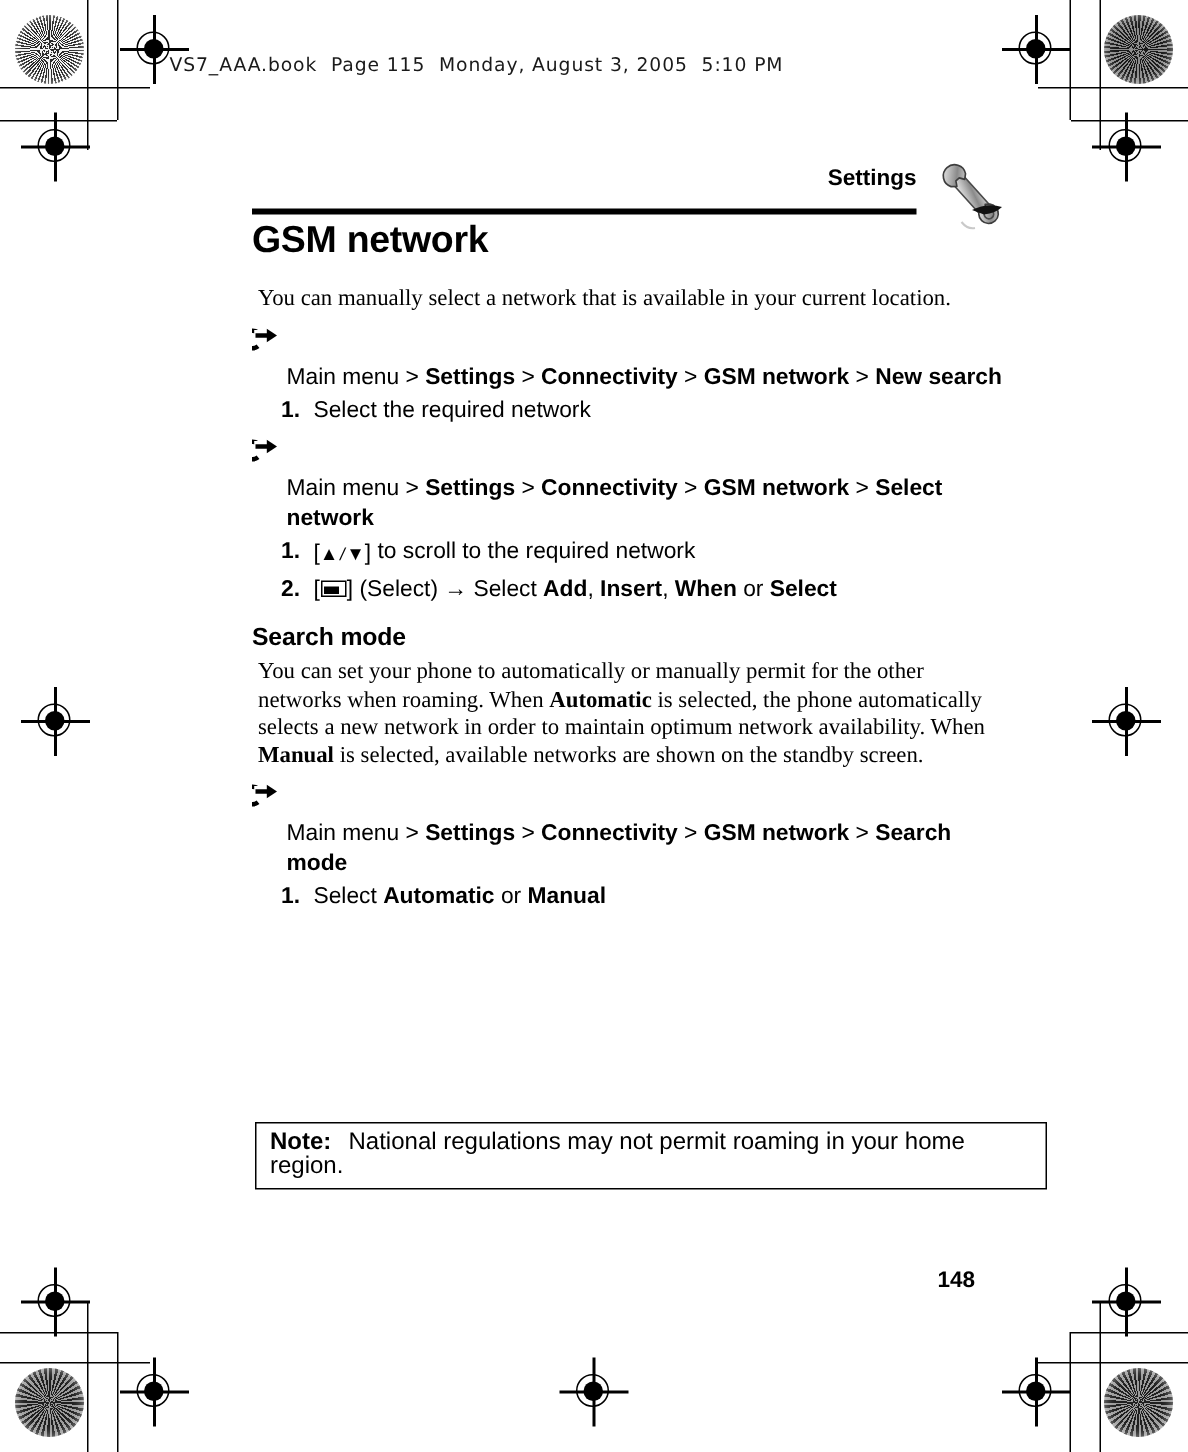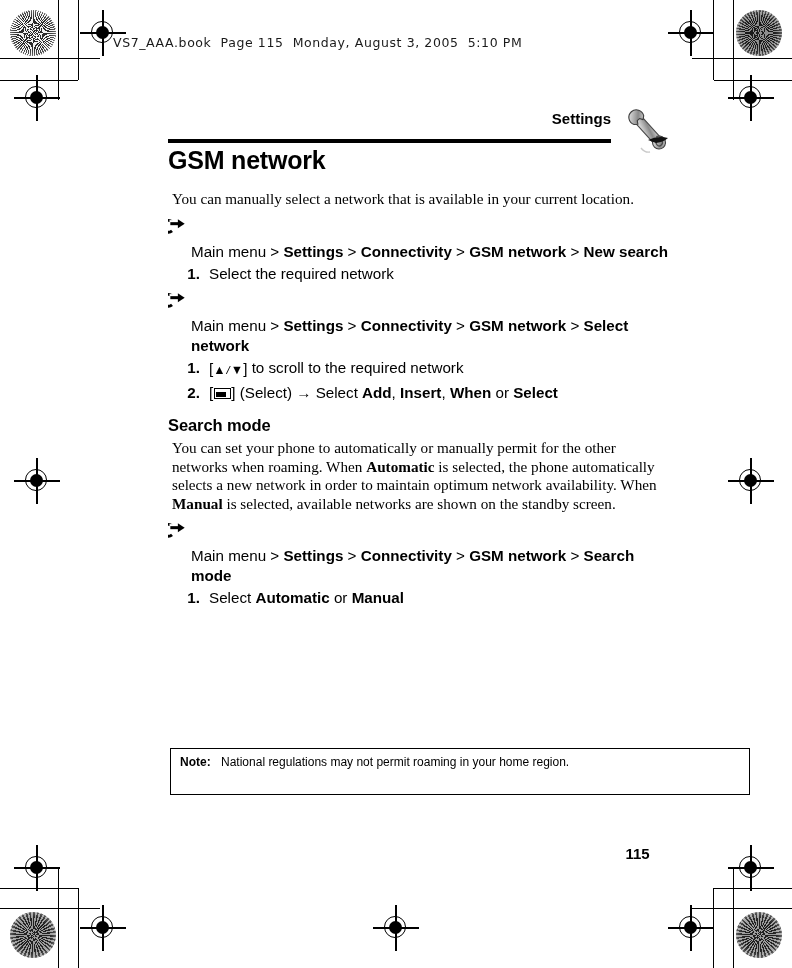--- a/index.html
+++ b/index.html
@@ -130,24 +130,24 @@
     border: 1.6px solid #000; box-sizing: border-box;
     position: relative; vertical-align: -1px; margin: 0 .5px;
     background: #fff;
   }
   .softkey::after {
     content: ""; position: absolute; left: 1px; bottom: 1px;
     width: 10px; height: 5px; background: #000;
   }
 
   .notebox {
-    position: absolute; left: 170px; top: 748px; width: 580px;
+    position: absolute; left: 170px; top: 748px; width: 528px;
     border: 1.6px solid #000; box-sizing: border-box;
-    padding: 5px 9px 24px 9px;
-    font-size: 12px; line-height: 16px;
+    padding: 5px 9px 6px 9px;
+    font-size: 16px; line-height: 16px;
   }
   .notebox b { font-weight: bold; }
 
   .pagenum {
     position: absolute; left: 600px; top: 845px; width: 75px;
     text-align: center;
     font-size: 15px; font-weight: bold;
   }
 </style>
 </head>
@@ -333,14 +333,14 @@
           <span class="steptxt"><span>Select </span><b>Automatic</b><span> or </span><b>Manual</b></span>
         </div>
       </div>
   </div>
 
   <div class="notebox">
     <b>Note:</b>
     <span style="display:inline-block;width:7px"></span><span>National regulations may not permit roaming in your home region.</span>
   </div>
 
-  <div class="pagenum">115</div>
+  <div class="pagenum">148</div>
 </div>
 
 </body></html>

